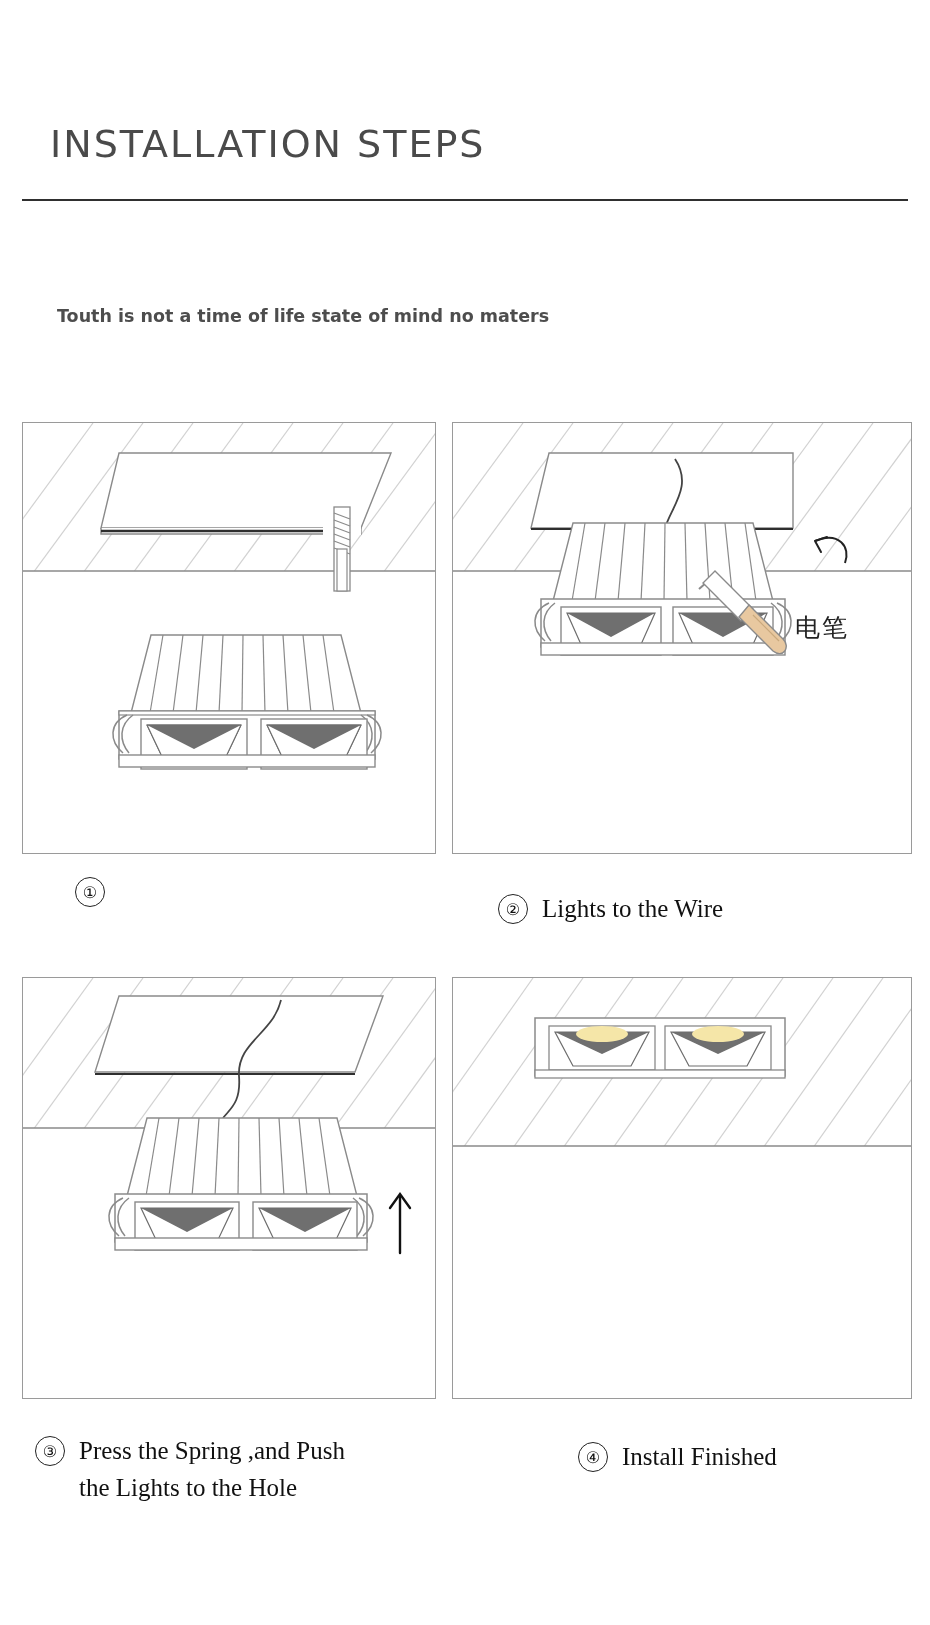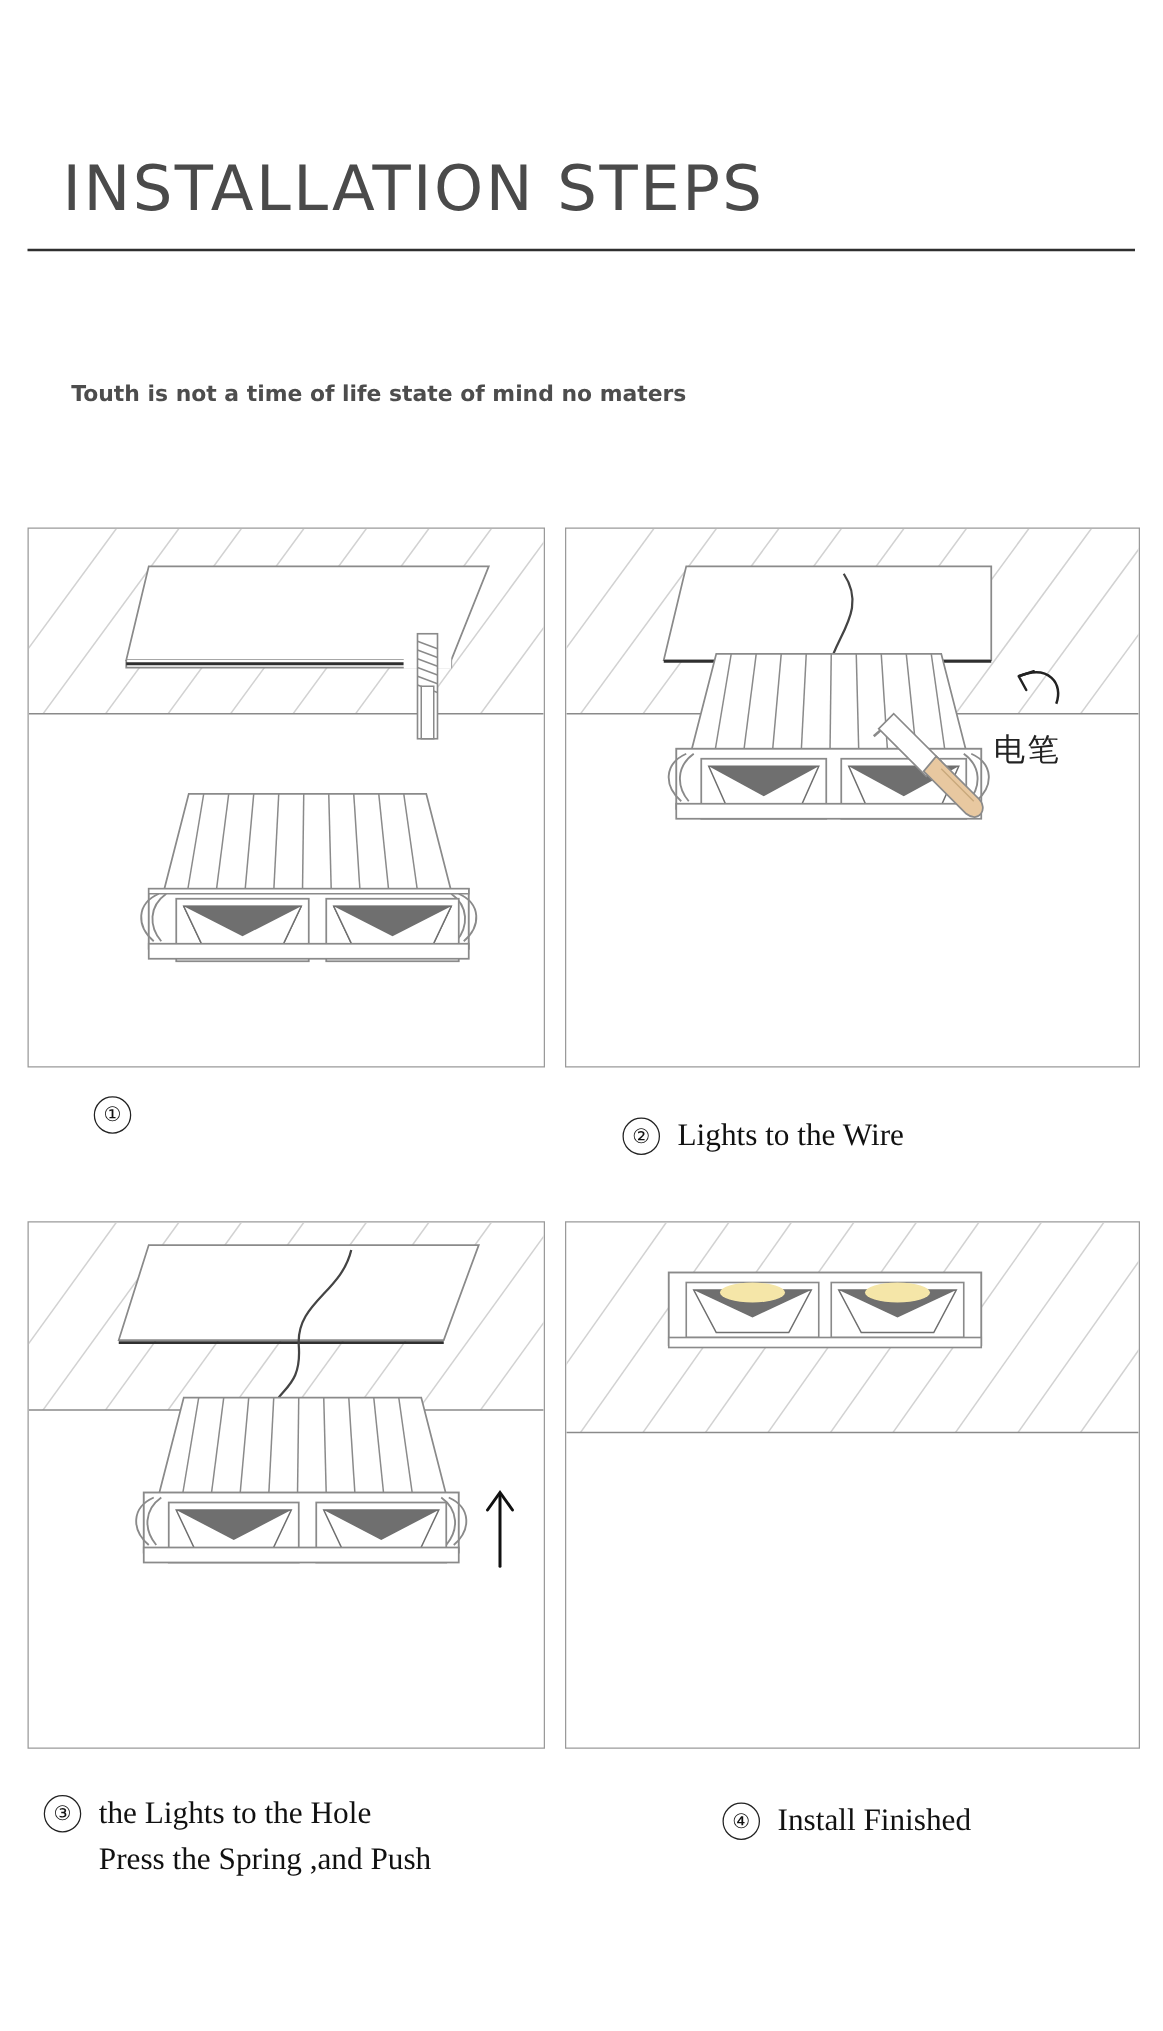--- a/index.html
+++ b/index.html
@@ -20,21 +20,21 @@
     position: relative;
     width: 930px;
     height: 1625px;
   }
 
   
   .title {
     position: absolute;
     left: 50px;
     top: 122px;
-    font-size: 50px;
+    font-size: 38px;
     letter-spacing: 2px;
     color: #4a4a4a;
     font-weight: 400;
     font-family: "DejaVu Sans", sans-serif;
   }
   .title-rule {
     position: absolute;
     left: 22px;
     top: 199px;
     width: 886px;
@@ -252,21 +252,21 @@
         <line x1="300" y1="192" x2="326" y2="218" stroke="#c9a87c" stroke-width="1.2"></line>
       </g>
 
       <g stroke="#222" stroke-width="2" fill="none">
         <path d="M362 118 C386 108 398 124 392 140"></path>
         <path d="M362 118 L374 114 M362 118 L368 129" stroke-linecap="round"></path>
       </g>
     </svg>
   </div>
 
-  <div class="cn-label" style="left:795px; top:583px;text-align:center;">电笔</div>
+  <div class="cn-label" style="left:795px; top:611px;text-align:center;">电笔</div>
 
   <div class="caption" style="left:75px; top:873px; width:380px;">
     <div class="circ-num">①</div>
   </div>
 
   <div class="caption" style="left:498px; top:890px; width:400px;">
     <div class="circ-num">②</div>
     <div class="cap-text">
       <div>Lights to the Wire</div>
     </div>
@@ -368,22 +368,22 @@
         <path d="M218 54 L312 54 L294 88 L236 88 Z" fill="none" stroke="#6f6f6f" stroke-width="1.2"></path>
         <ellipse cx="265" cy="56" rx="26" ry="8" fill="#f5e6a8"></ellipse>
         <rect x="82" y="92" width="250" height="8" fill="#ffffff" stroke="#8a8a8a" stroke-width="1.3"></rect>
       </g>
     </svg>
   </div>
 
   <div class="caption" style="left:35px; top:1432px; width:420px;">
     <div class="circ-num">③</div>
     <div class="cap-text">
+      <div>Press the Spring ,and Push</div>
       <div>the Lights to the Hole</div>
-      <div>Press the Spring ,and Push</div>
     </div>
   </div>
 
   <div class="caption" style="left:578px; top:1438px; width:330px;">
     <div class="circ-num">④</div>
     <div class="cap-text">
       <div>Install Finished</div>
     </div>
   </div>
 

